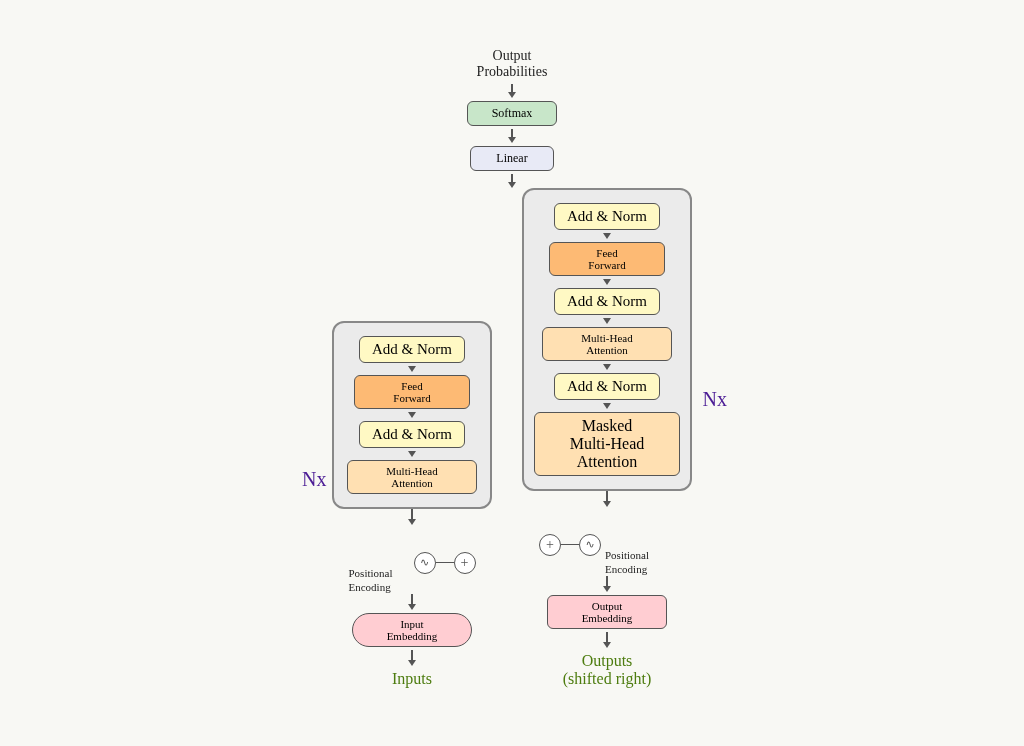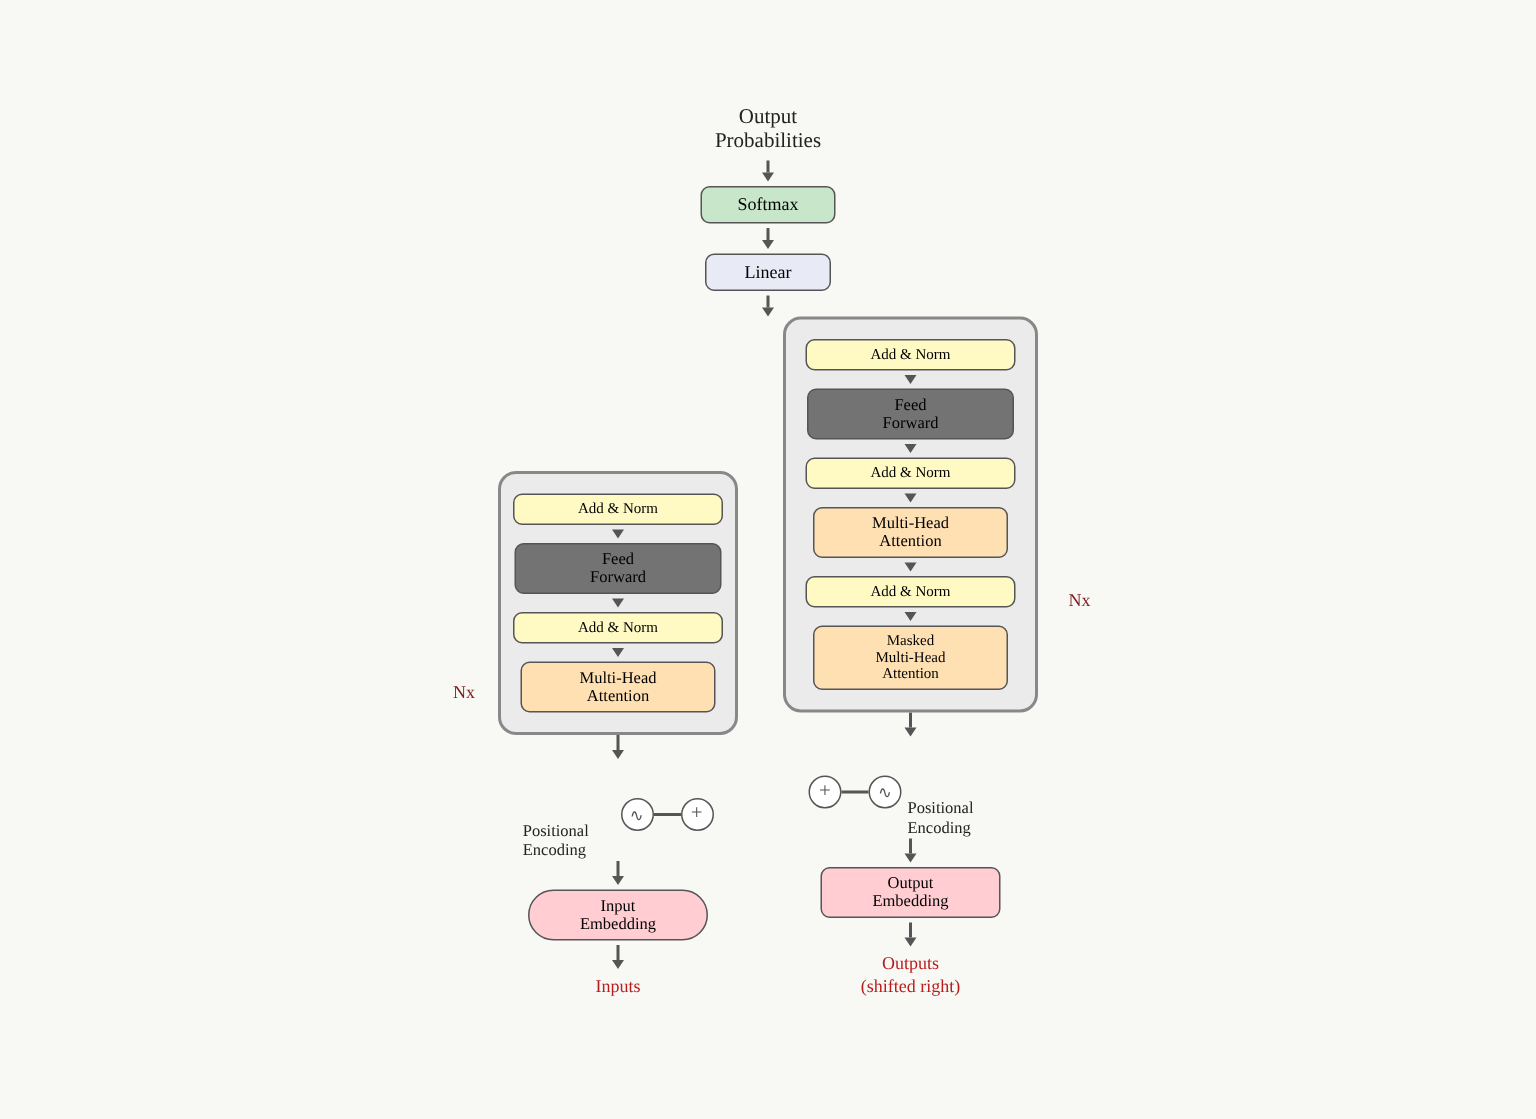--- a/index.html
+++ b/index.html
@@ -64,22 +64,22 @@
       align-items: center;
       position: relative;
     }
     .decoder-wrapper {
       display: flex;
       flex-direction: column;
       align-items: center;
       position: relative;
     }
     .nx-label {
-      font-size: 12px;
-      color: #7f1d1d;
+      font-size: 20px;
+      color: #4c1d95;
       position: absolute;
       top: 40%;
     }
     .encoder-nx {
       left: -30px;
     }
     .decoder-nx {
       right: -35px;
     }
     
@@ -94,37 +94,37 @@
       position: relative;
     }
     .encoder-module {
       width: 160px;
     }
     .decoder-module {
       width: 170px;
     }
     .box-add-norm {
       background: #fff9c4;
-      width: 140px;
-      font-size: 10px;
+      width: 106px;
+      font-size: 15px;
     }
     .box-feed-forward {
-      background: #737373;
-      width: 138px;
+      background: #fdba74;
+      width: 116px;
       font-size: 11px;
     }
     .box-multi-head {
       background: #ffe0b2;
       width: 130px;
       font-size: 11px;
     }
     .box-masked-multi-head {
       background: #ffe0b2;
-      width: 130px;
-      font-size: 10px;
+      width: 146px;
+      font-size: 16px;
     }
     .box-input-embed {
       background: #ffcdd2;
       width: 120px;
       font-size: 11px;
       border-radius: 17px;
     }
     .box-output-embed {
       background: #ffcdd2;
       width: 120px;
@@ -185,23 +185,23 @@
       color: #555;
       background: white;
       flex-shrink: 0;
     }
     .connector-line {
       width: 18px;
       height: 1.5px;
       background: #555;
     }
     .bottom-label {
-      font-size: 12px;
+      font-size: 16px;
       text-align: center;
-      color: #b91c1c;
+      color: #4d7c0f;
       margin-top: 4px;
     }
     .figure-caption {
       font-size: 13px;
       color: #333;
       margin-top: 18px;
       text-align: center;
     }
     .vertical-connector {
       display: flex;

